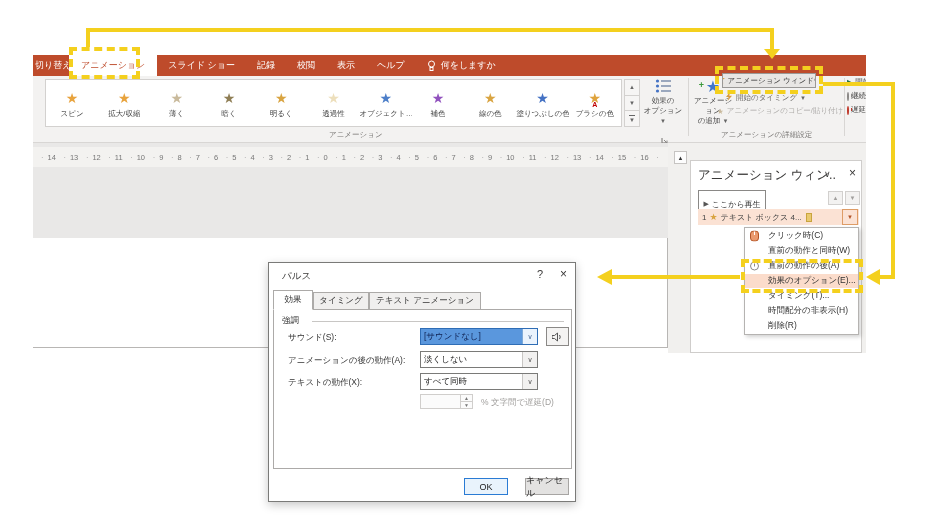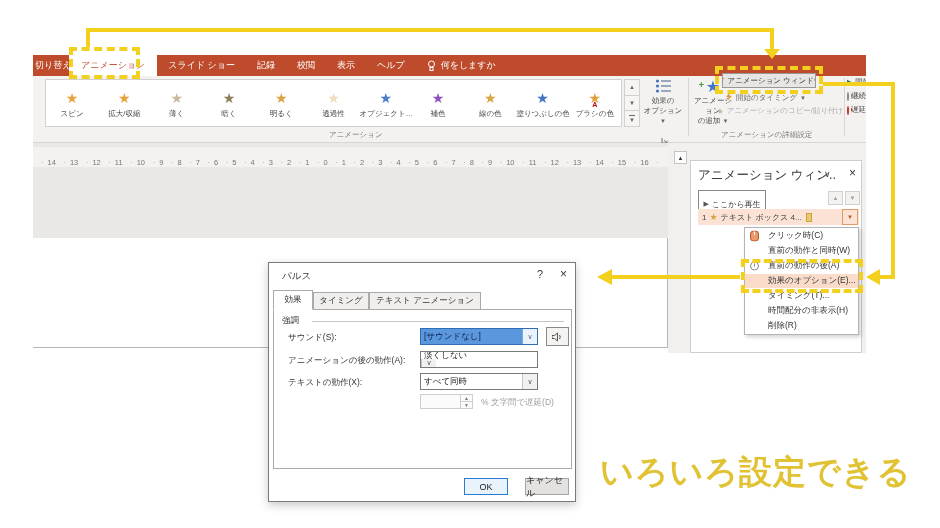--- a/index.html
+++ b/index.html
@@ -36,21 +36,21 @@
   .timingcut { position:absolute; left:814px; top:-2px; width:19px; height:48px; overflow:hidden; }
   .timingcut .trow { display:flex; align-items:center; gap:2px; font-size:7.5px; color:#444; height:14px; white-space:nowrap; }
   .playglyph { color:#1E7145; font-size:8px; }
   .clockglyph { width:9px; height:9px; border-radius:50%; border:1px solid #8a8886; position:relative; display:inline-block; }
   .clockglyph:after { content:""; position:absolute; left:3px; top:1px; width:1px; height:3px; background:#8a8886; }
   .clockglyph.red { border-color:#C0392B; } .clockglyph.red:after{ background:#C0392B; }
   .launcher { position:absolute; }
 
   
   .editarea { left:33px; top:143px; width:635px; height:205px; background:#e9e8e7; z-index:1; }
-  .rulerband { position:absolute; left:0; top:4px; width:635px; height:20px; background:#f3f2f0; display:flex; align-items:flex-end; }
+  .rulerband { position:absolute; left:0; top:4px; width:635px; height:20px; background:#f3f2f0; display:flex; align-items:center; }
   .rulerrow { display:flex; justify-content:space-between; width:618px; margin-left:8px; }
   .rnum { font-size:7.5px; color:#777; }
   .rnum::before { content:"\00B7"; color:#aaa; margin-right:4px; }
   .rulerrow::after { content:"\00B7"; font-size:7.5px; color:#aaa; }
   .slide { position:absolute; left:0; top:95px; width:635px; height:110px; background:#fff; border-right:1px solid #b8b6b4; border-bottom:1px solid #b8b6b4; }
   .chromeright { left:668px; top:143px; width:198px; height:210px; background:#f1f0ee; z-index:1; }
   .scrollup { position:absolute; left:6px; top:8px; width:13px; height:13px; background:#fdfdfd; border:1px solid #c6c4c2; font-size:6px; color:#333; display:flex; align-items:center; justify-content:center; }
 
   
   .pane { left:690px; top:160px; width:172px; height:193px; background:#fff; border:1px solid #cfcdcb; z-index:5; }
@@ -415,21 +415,21 @@
       <div class="soundbtn" style="top:17px;">
         <span>
           <svg width="11" height="10" viewBox="0 0 11 10">
               <path d="M0 3.5 L2.5 3.5 L5.5 1 L5.5 9 L2.5 6.5 L0 6.5 Z" fill="none" stroke="#555" stroke-width="1"></path>
               <path d="M7.5 3 Q9 5 7.5 7" fill="none" stroke="#555" stroke-width="1"></path>
             </svg>
         </span>
       </div>
 
       <div class="dlabel" style="top:45px;">アニメーションの後の動作(A):</div>
-      <div class="combo" style="top:41px;flex-direction:column;">
+      <div class="combo" style="top:41px;">
         <span class="cval">淡くしない</span>
         <span class="cdd">∨</span>
       </div>
 
       <div class="dlabel" style="top:67px;">テキストの動作(X):</div>
       <div class="combo" style="top:63px;">
         <span class="cval">すべて同時</span>
         <span class="cdd">∨</span>
       </div>
 
@@ -453,14 +453,13 @@
 
   <svg class="abs arrows" viewBox="0 0 940 528">
     <path d="M88 47 L88 30 L772 30 L772 50" stroke="#F4D01E" stroke-width="4" fill="none"></path>
     <polygon points="764,49 780,49 772,59" fill="#F4D01E"></polygon>
     <path d="M823 84 L893 84 L893 277 L880 277" stroke="#F4D01E" stroke-width="4" fill="none"></path>
     <polygon points="880,269 880,285 866,277" fill="#F4D01E"></polygon>
     <path d="M740 277 L612 277" stroke="#F4D01E" stroke-width="4" fill="none"></path>
     <polygon points="612,269 612,285 597,277" fill="#F4D01E"></polygon>
   </svg>
 
-  <div class="abs caption">いろいろ設定できる</div>
 </div>
 
 </body></html>

